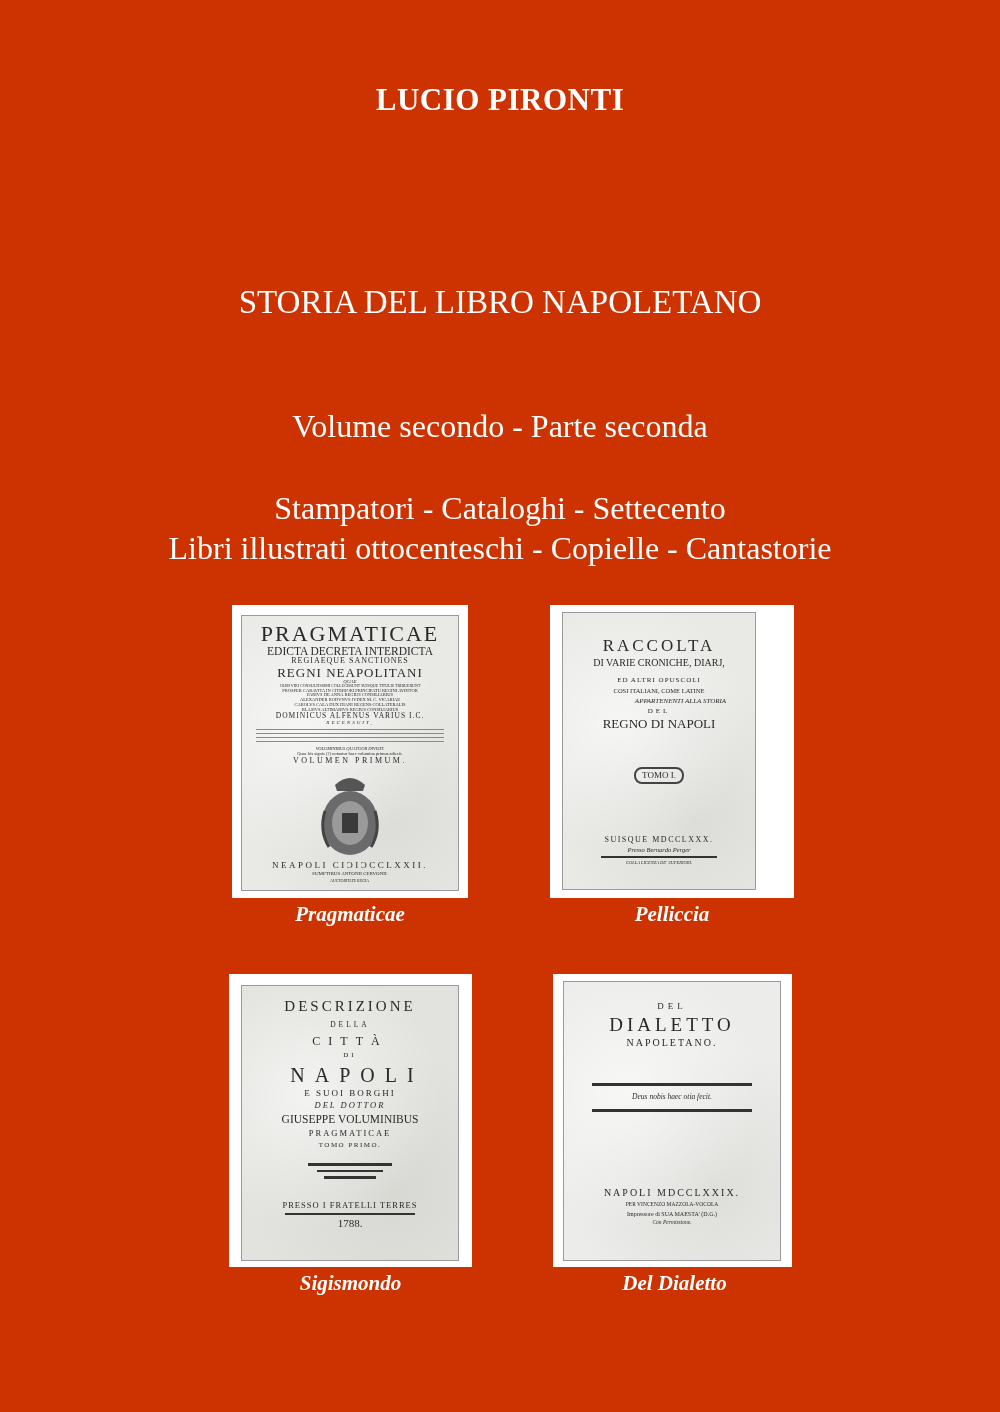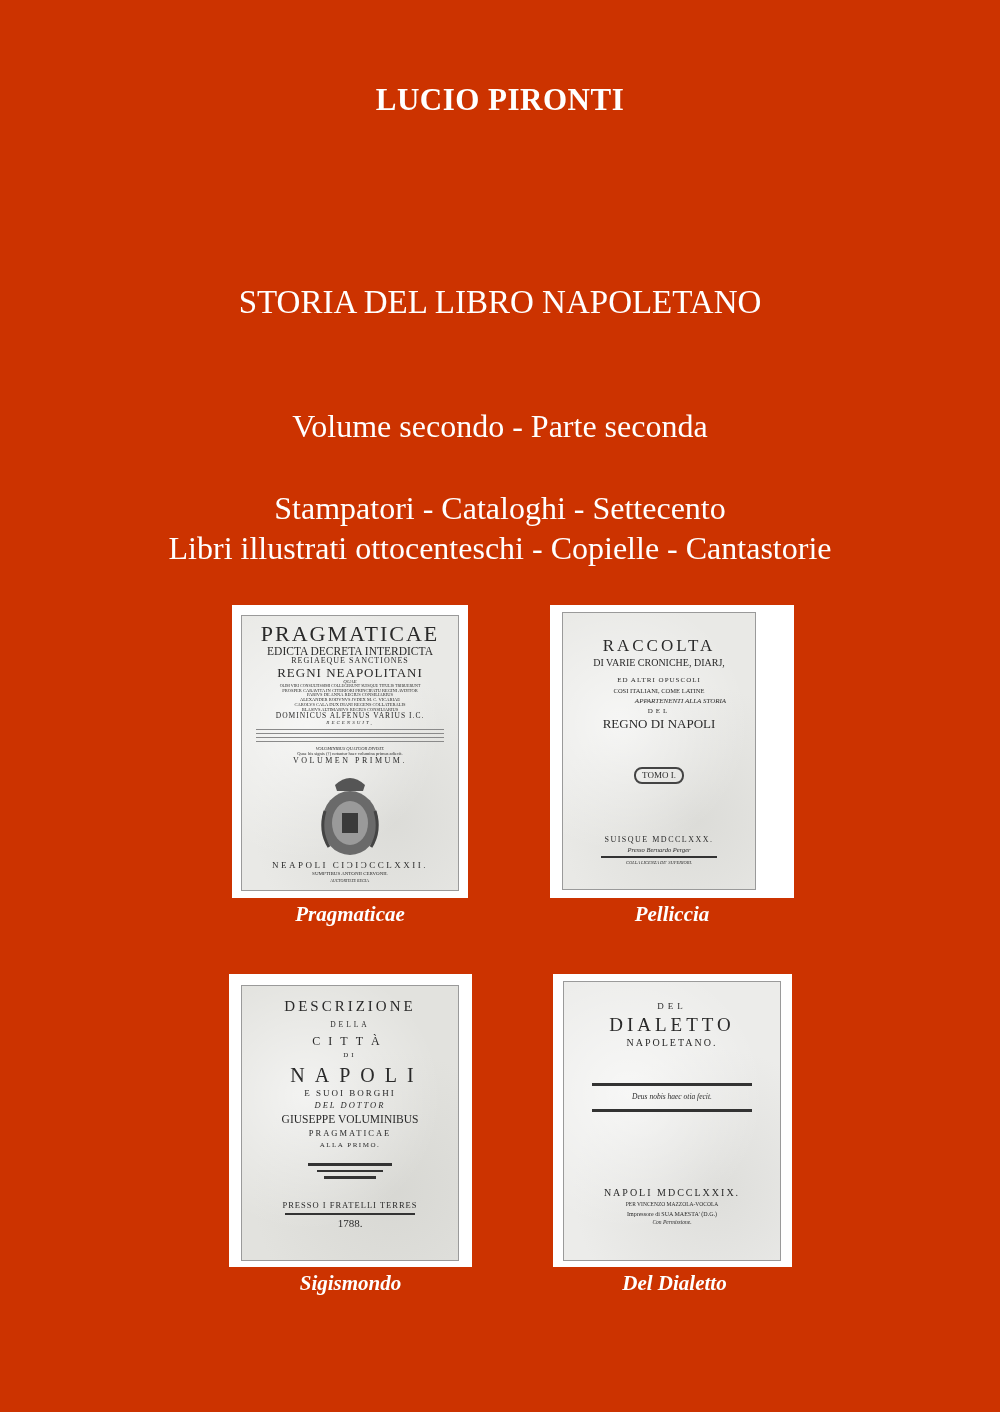--- a/index.html
+++ b/index.html
@@ -117,21 +117,21 @@
   <div class="page" style="left:12px; top:11px; width:218px; height:276px; padding-top:13px; box-sizing:border-box; background-color:#e2e2de;">
     <span class="ln" style="font-size:15px; letter-spacing:3px;">DESCRIZIONE</span>
     <span class="ln" style="font-size:7.5px; letter-spacing:3px; margin-top:6px;">DELLA</span>
     <span class="ln" style="font-size:12px; letter-spacing:8px; margin-top:6px;">CITTÀ</span>
     <span class="ln" style="font-size:7px; letter-spacing:3px; margin-top:5px;">DI</span>
     <span class="ln" style="font-size:20px; letter-spacing:10px; margin-top:5px;margin-left:14px;">NAPOLI</span>
     <span class="ln" style="font-size:9px; letter-spacing:2px; margin-top:3px;">E SUOI BORGHI</span>
     <span class="ln" style="font-size:8.5px; letter-spacing:2px; font-style:italic; margin-top:3px;">DEL DOTTOR</span>
     <span class="ln" style="font-size:11.5px; margin-top:3px;">GIUSEPPE VOLUMINIBUS</span>
     <span class="ln" style="font-size:8.5px; letter-spacing:2px; margin-top:4px;">PRAGMATICAE</span>
-    <span class="ln" style="font-size:7px; letter-spacing:1.5px; margin-top:4px;">ALLA PRIMO.</span>
+    <span class="ln" style="font-size:7px; letter-spacing:1.5px; margin-top:4px;">TOMO PRIMO.</span>
     <span class="rule" style="width:84px; height:3px; margin-top:14px;"></span>
     <span class="rule" style="width:66px; height:2px; margin-top:4px;"></span>
     <span class="rule" style="width:52px; height:3px; margin-top:4px;"></span>
     <span class="ln" style="font-size:8.5px; letter-spacing:1px; margin-top:22px;">PRESSO I FRATELLI TERRES</span>
     <span class="rule" style="width:130px; height:2px; margin-top:3px;"></span>
     <span class="ln" style="font-size:11px; margin-top:3px;">1788.</span>
   </div>
 </div>
 <div class="caption" style="left:229px; top:1271px; width:243px;">Sigismondo</div>
 

